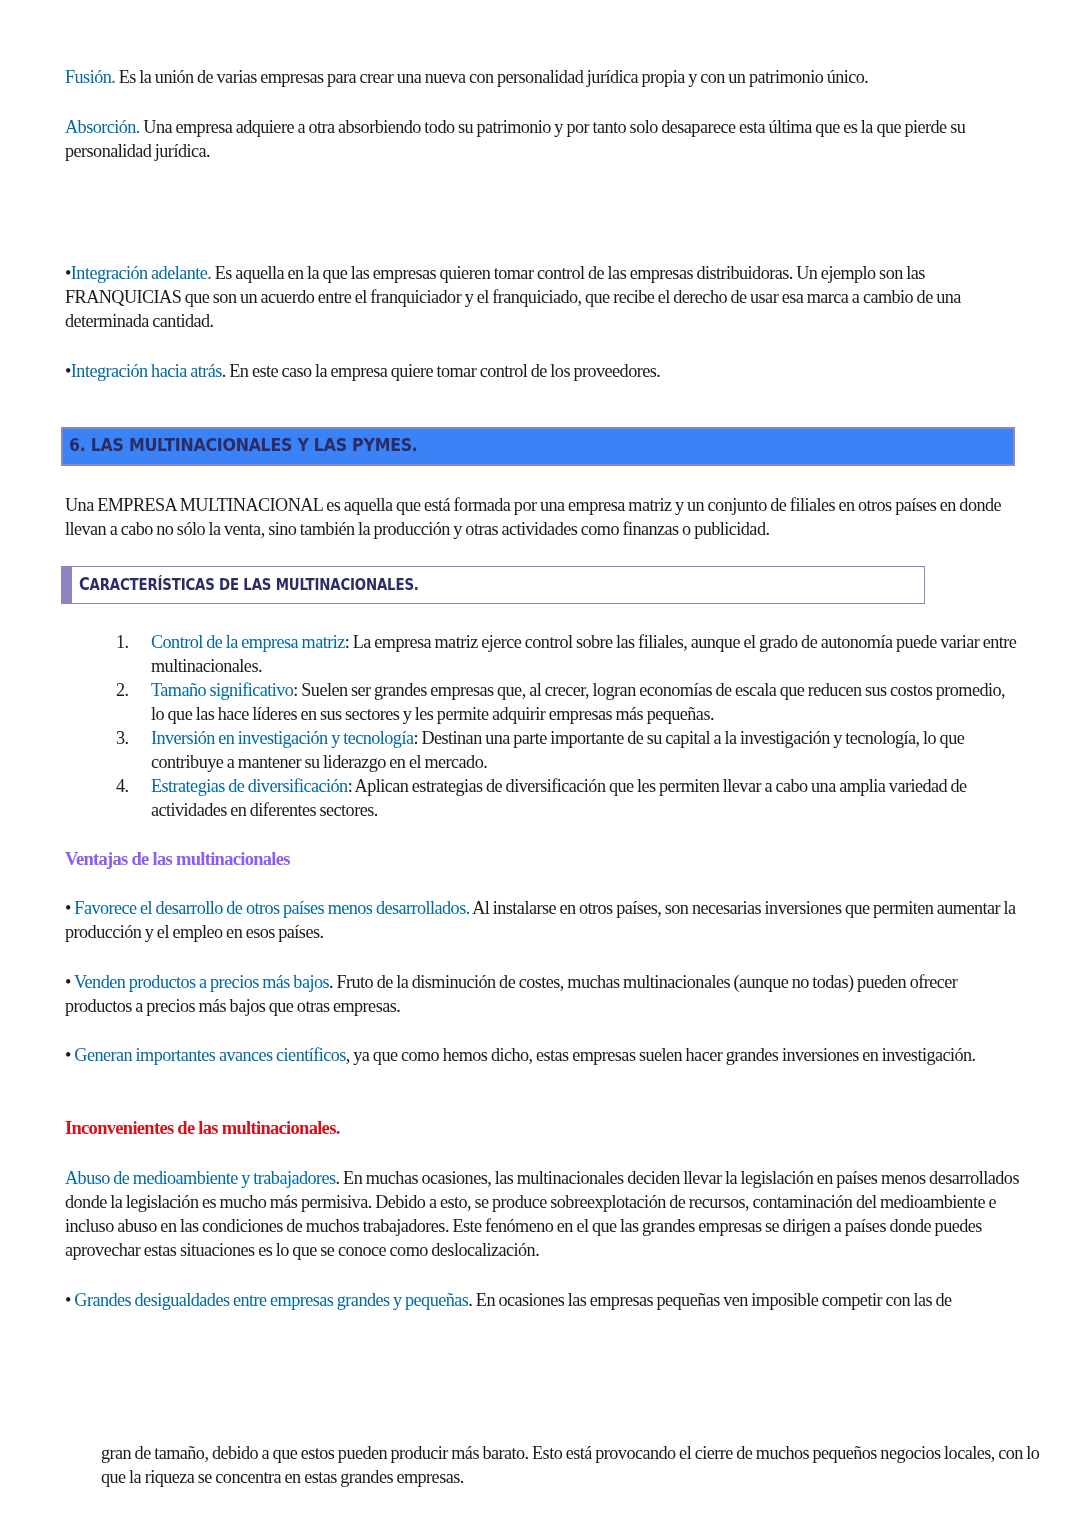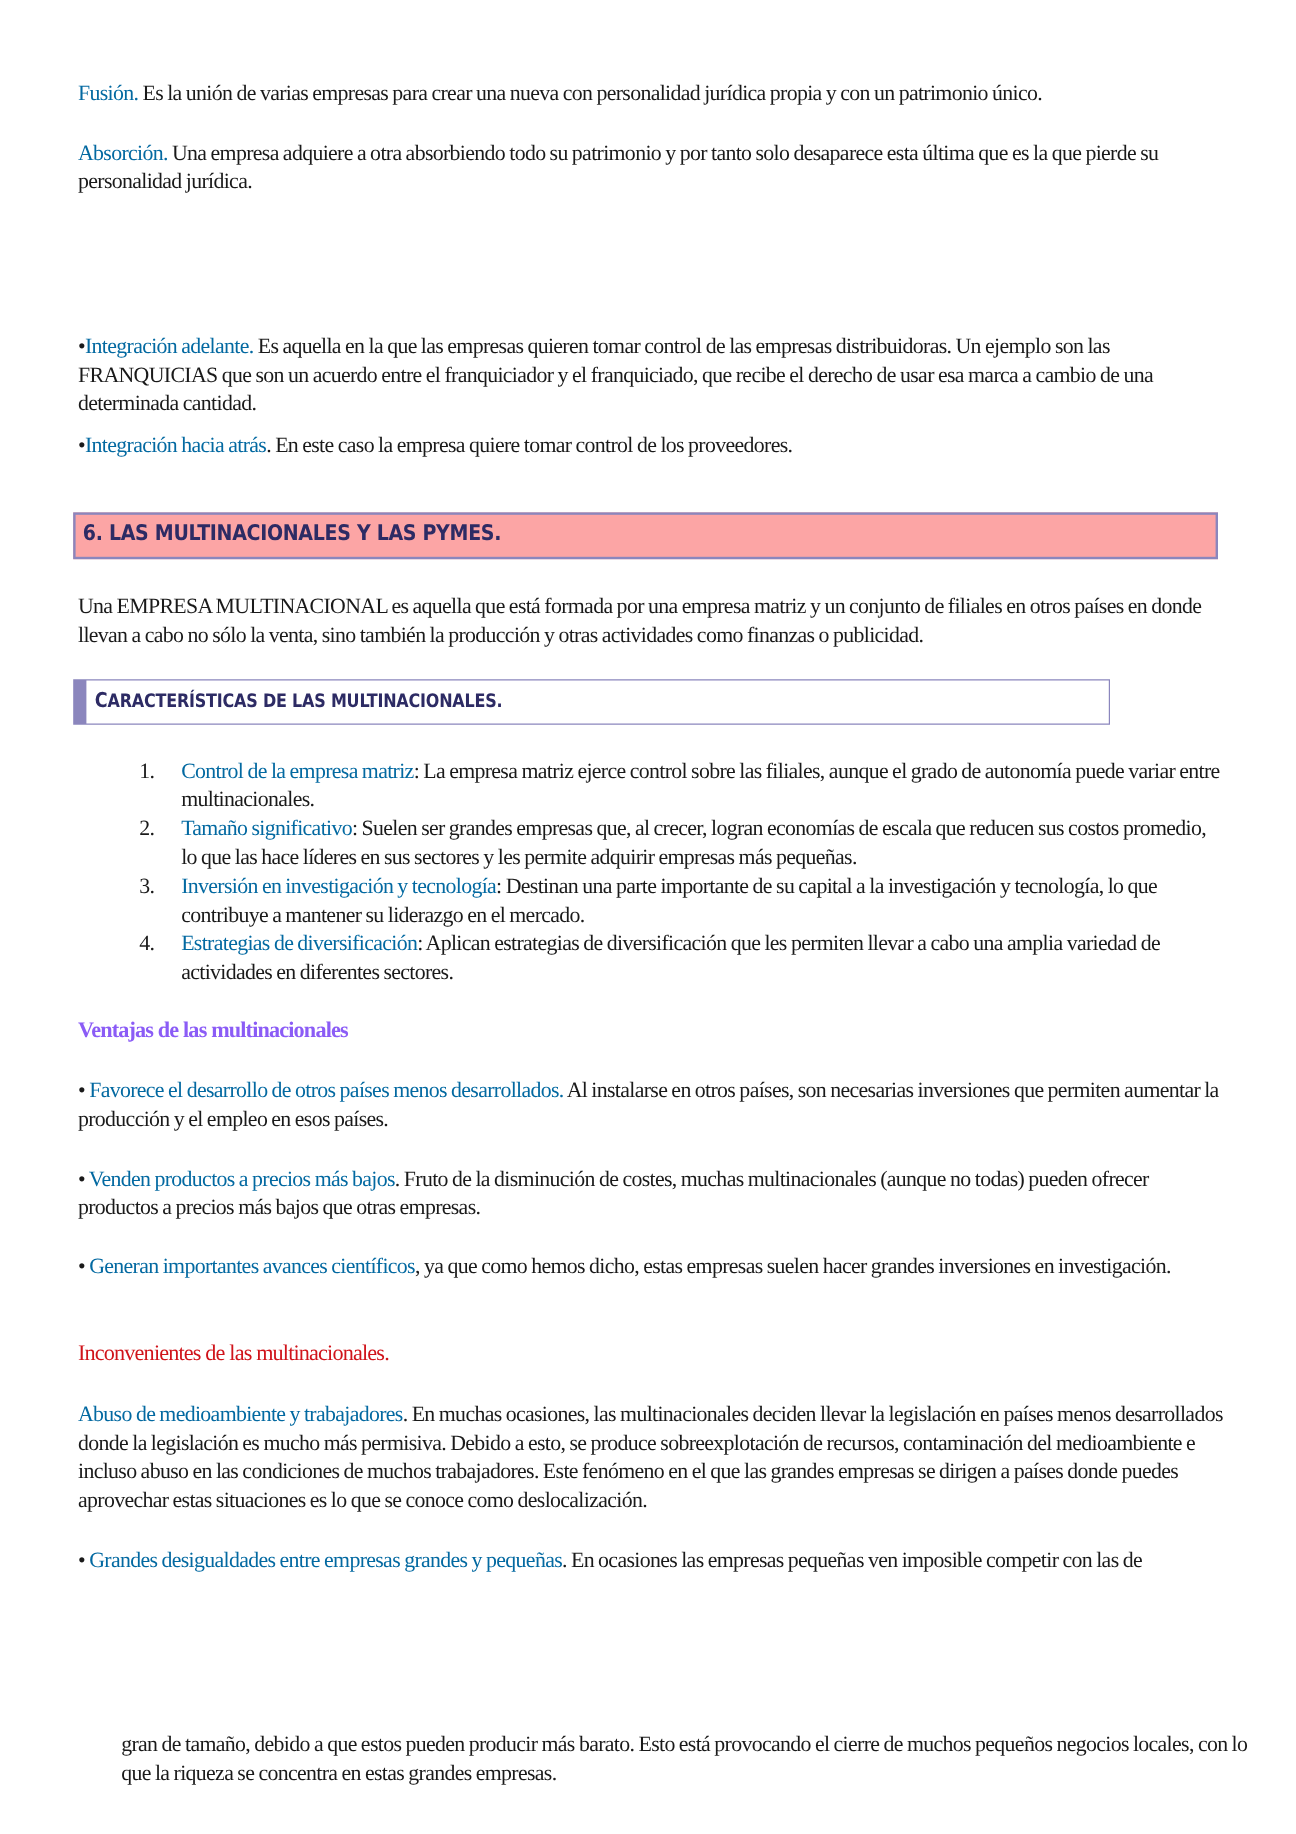--- a/index.html
+++ b/index.html
@@ -33,21 +33,21 @@
       white-space: normal;
     }
     .hl { color: #0369a1; }
     .bullet { color: #1a1a1a; }
     .section-box {
       position: absolute;
       left: 61px;
       top: 427px;
       width: 954px;
       height: 36px;
-      background: #fca5a5;
+      background: #3b82f6;
       border: 2px solid #8b86bd;
       box-sizing: border-box;
       height: 39px;
     }
     .section-title {
       position: absolute;
       left: 6px;
       top: 5px;
       font-family: "DejaVu Sans", sans-serif;
       font-weight: bold;
@@ -114,41 +114,41 @@
       font-weight: bold;
       color: #8b5cf6;
       letter-spacing: -0.7px;
       line-height: 24px;
     }
     .heading-red {
       position: absolute;
       left: 65px;
       top: 1116px;
       font-size: 18.5px;
-      font-weight: normal;
+      font-weight: bold;
       color: #d0141b;
       letter-spacing: -0.7px;
       line-height: 24px;
     }
   </style>
 </head>
 <body>
 
 <div class="page">
 
   <p class="p" style="top:65px;">
     <span class="hl">Fusión.</span><span> Es la unión de varias empresas para crear una nueva con personalidad jurídica propia y con un patrimonio único.</span>
   </p>
 
   <p class="p" style="top:115px;">
     <span class="hl">Absorción.</span><span> Una empresa adquiere a otra absorbiendo todo su patrimonio y por tanto solo desaparece esta última que es la que pierde su personalidad jurídica.</span>
   </p>
 
 
-  <p class="p" style="top:261px;margin-top:15px;">
+  <p class="p" style="top:261px;">
     <span class="bullet">•</span><span class="hl">Integración adelante.</span><span> Es aquella en la que las empresas quieren tomar control de las empresas distribuidoras. Un ejemplo son las FRANQUICIAS que son un acuerdo entre el franquiciador y el franquiciado, que recibe el derecho de usar esa marca a cambio de una determinada cantidad.</span>
   </p>
 
   <p class="p" style="top:359px;">
     <span class="bullet">•</span><span class="hl">Integración hacia atrás</span><span>. En este caso la empresa quiere tomar control de los proveedores.</span>
   </p>
 
   <div class="section-box">
     <span class="section-title">6. LAS MULTINACIONALES Y LAS PYMES.</span>
   </div>

